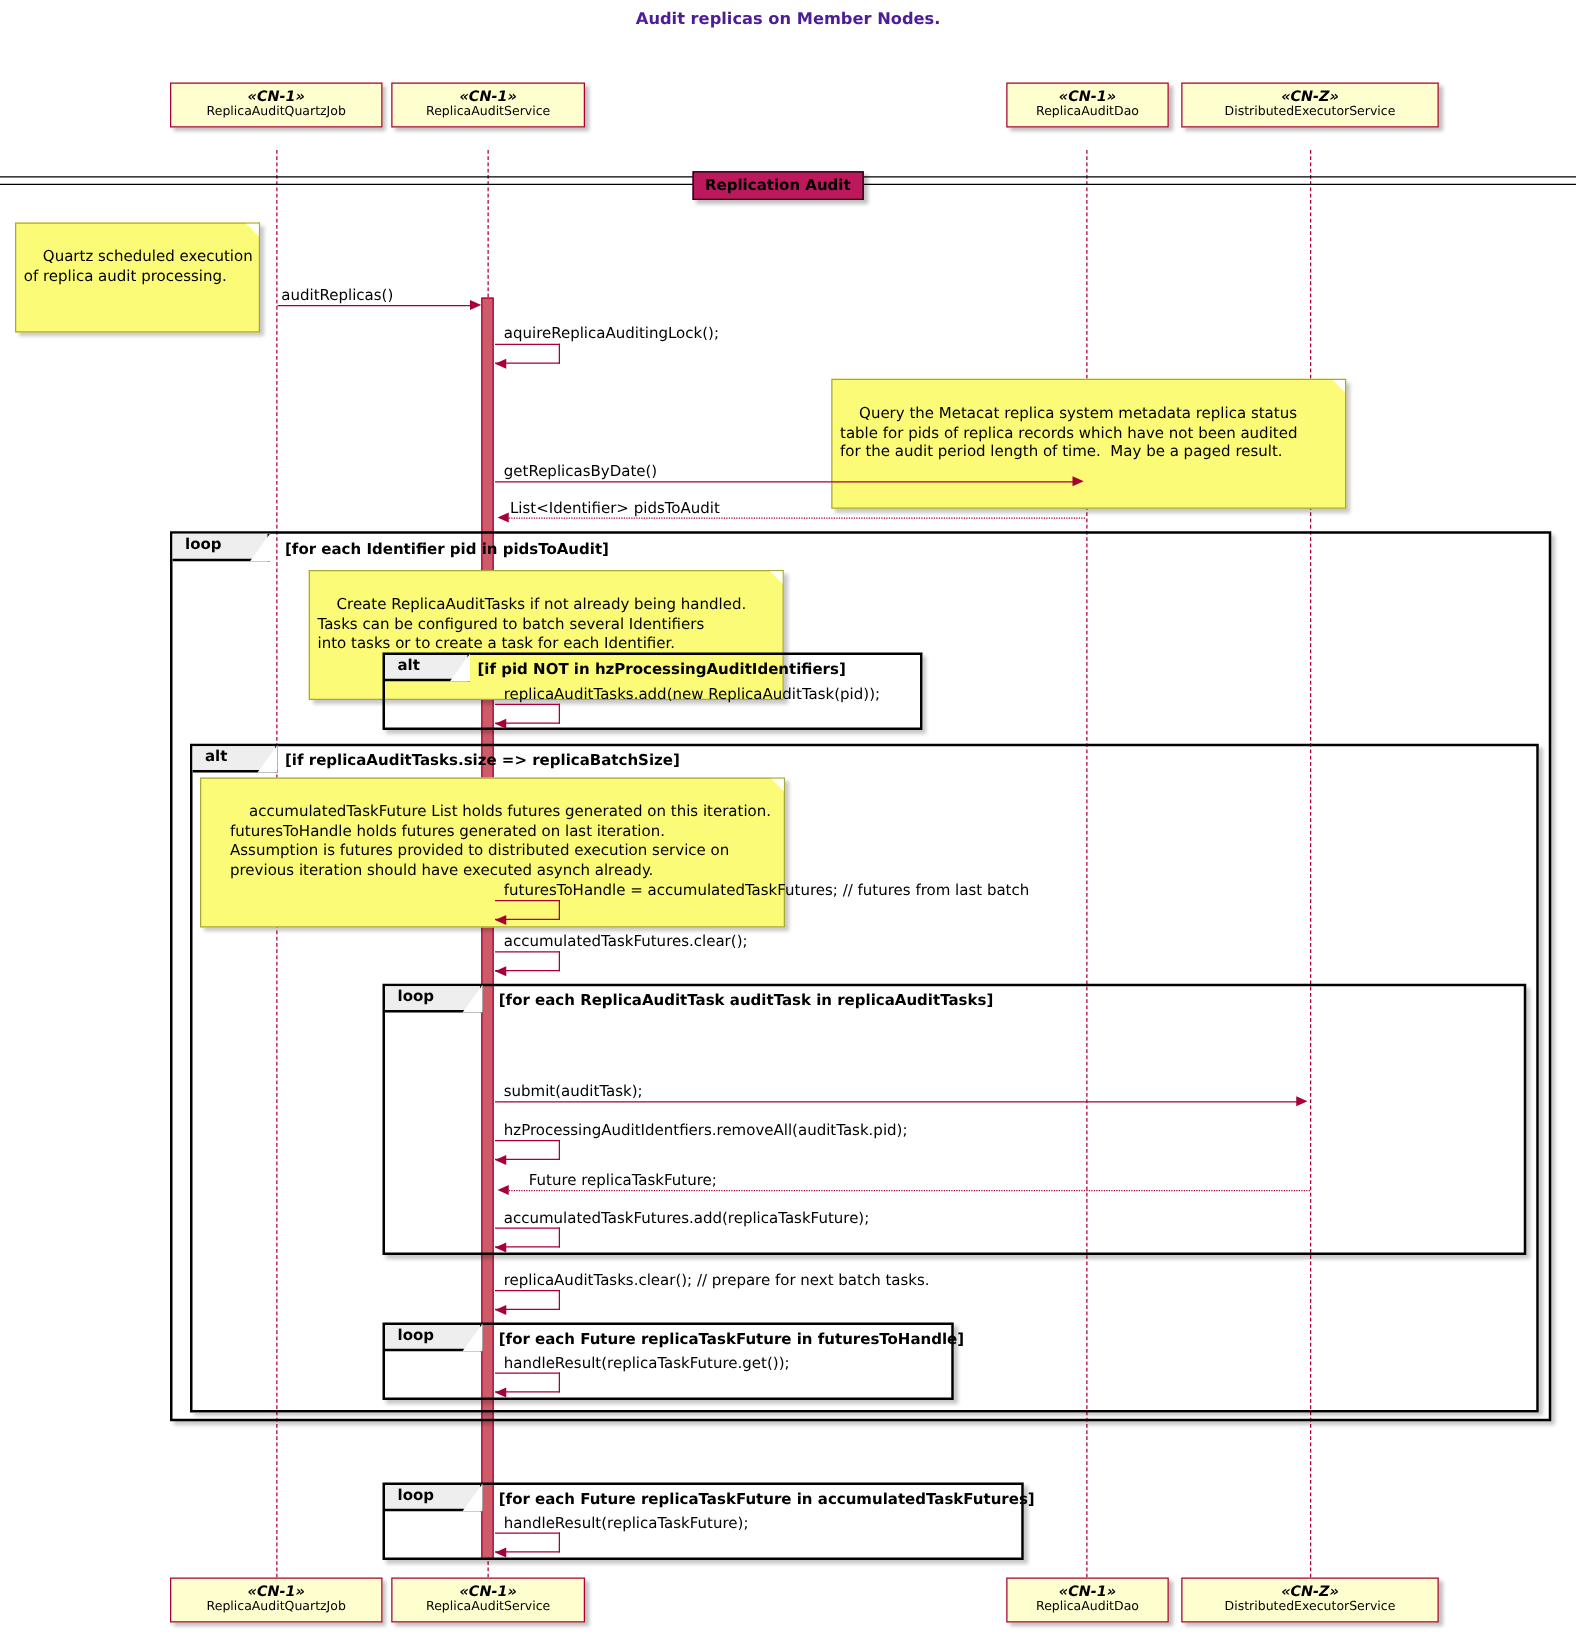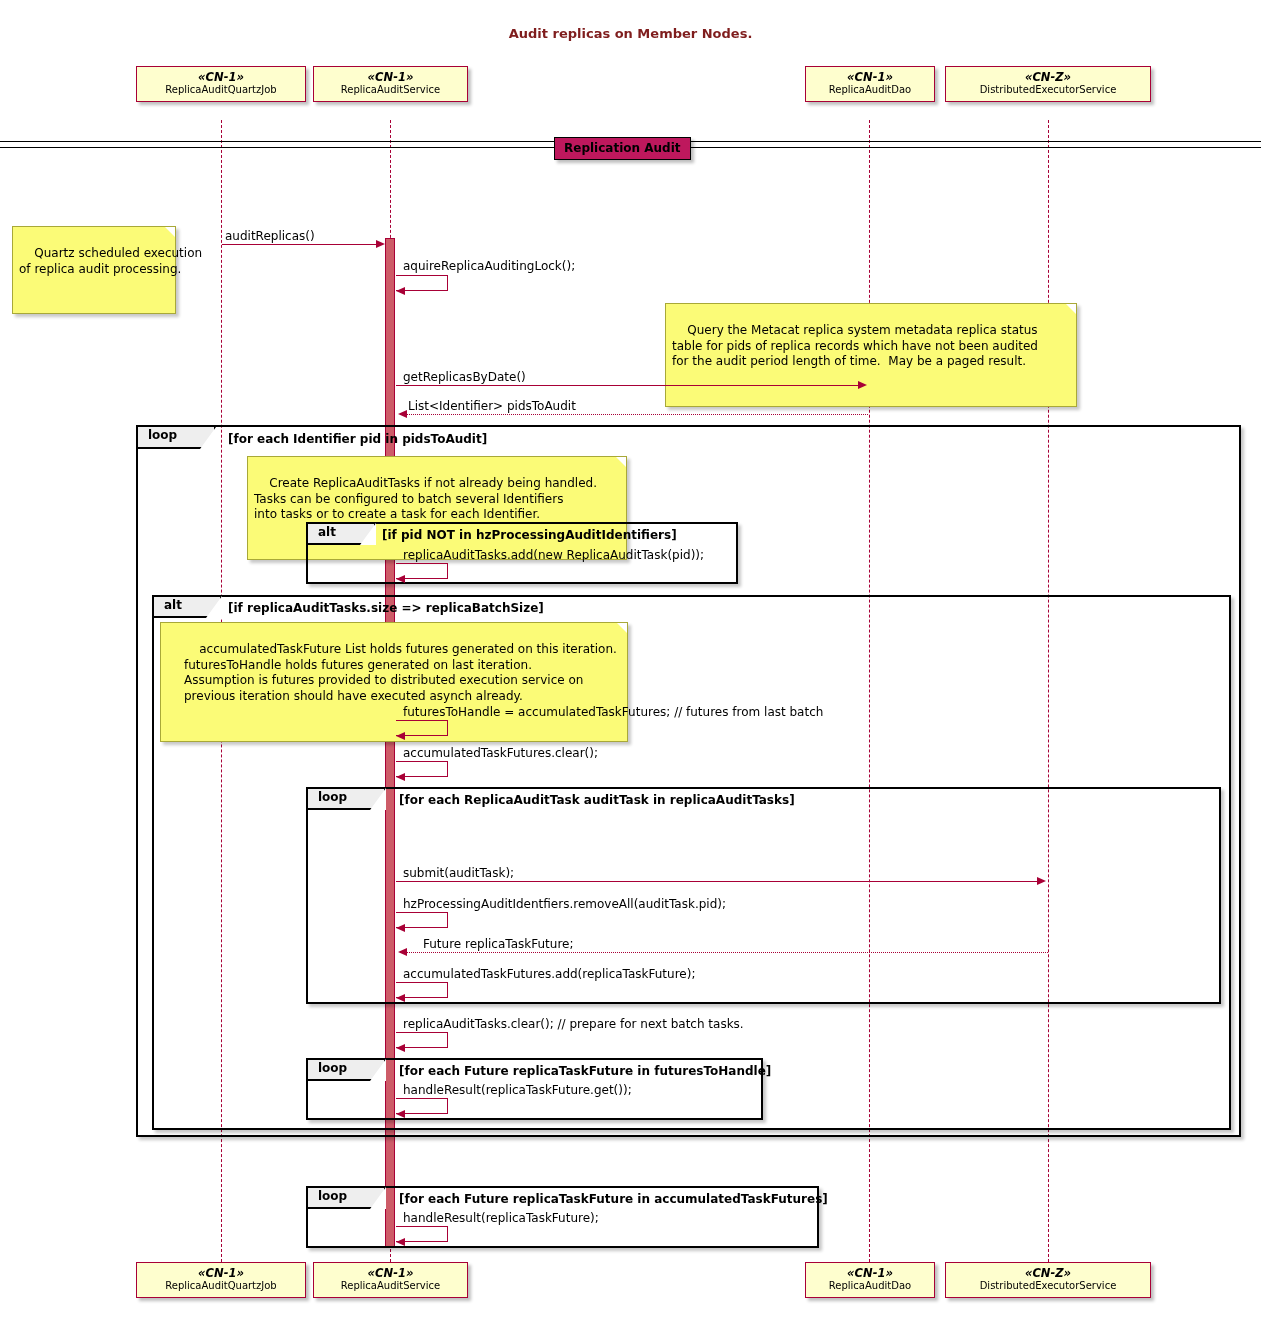--- a/index.html
+++ b/index.html
@@ -23,22 +23,21 @@
   
   .diagram-title {
     position: absolute;
     left: 0;
     top: 8px;
     width: 1261px;
     text-align: center;
     font-size: 13px;
     font-weight: bold;
     font-family: "DejaVu Sans", sans-serif;
-    color: #7f1d1d;
-    margin-top: 18px;
+    color: #4c1d95;
   }
 
   
   .participant {
     position: absolute;
     box-sizing: border-box;
     background: #FEFECE;
     border: 1.5px solid #A80036;
     box-shadow: 3px 3px 3px rgba(0,0,0,0.25);
     text-align: center;
@@ -252,21 +251,21 @@
   </div>
 
   <div class="divider-lines" style="top:141px;">
     <div class="dl" style="top:0px;"></div>
     <div class="dl" style="top:6px;"></div>
   </div>
   <div class="divider-box" style="left:554px; top:137px;">Replication Audit</div>
 
   <div class="activation" style="left:385px; top:238px; height:1010px;"></div>
 
-  <div class="note" style="left:12px; top:178px; width:164px;margin-top:48px;">
+  <div class="note" style="left:12px; top:178px; width:196px;">
     <span>Quartz scheduled execution
 of replica audit processing.</span>
     <span class="fold"></span>
   </div>
 
   <div class="msg-label" style="left:225px; top:230px;">auditReplicas()</div>
   <div class="msg-line" style="left:222px; top:244px; width:156px;"></div>
   <div class="arrow-right" style="left:376px; top:240px;"></div>
 
   <div class="msg-label" style="left:403px; top:260px;">aquireReplicaAuditingLock();</div>

